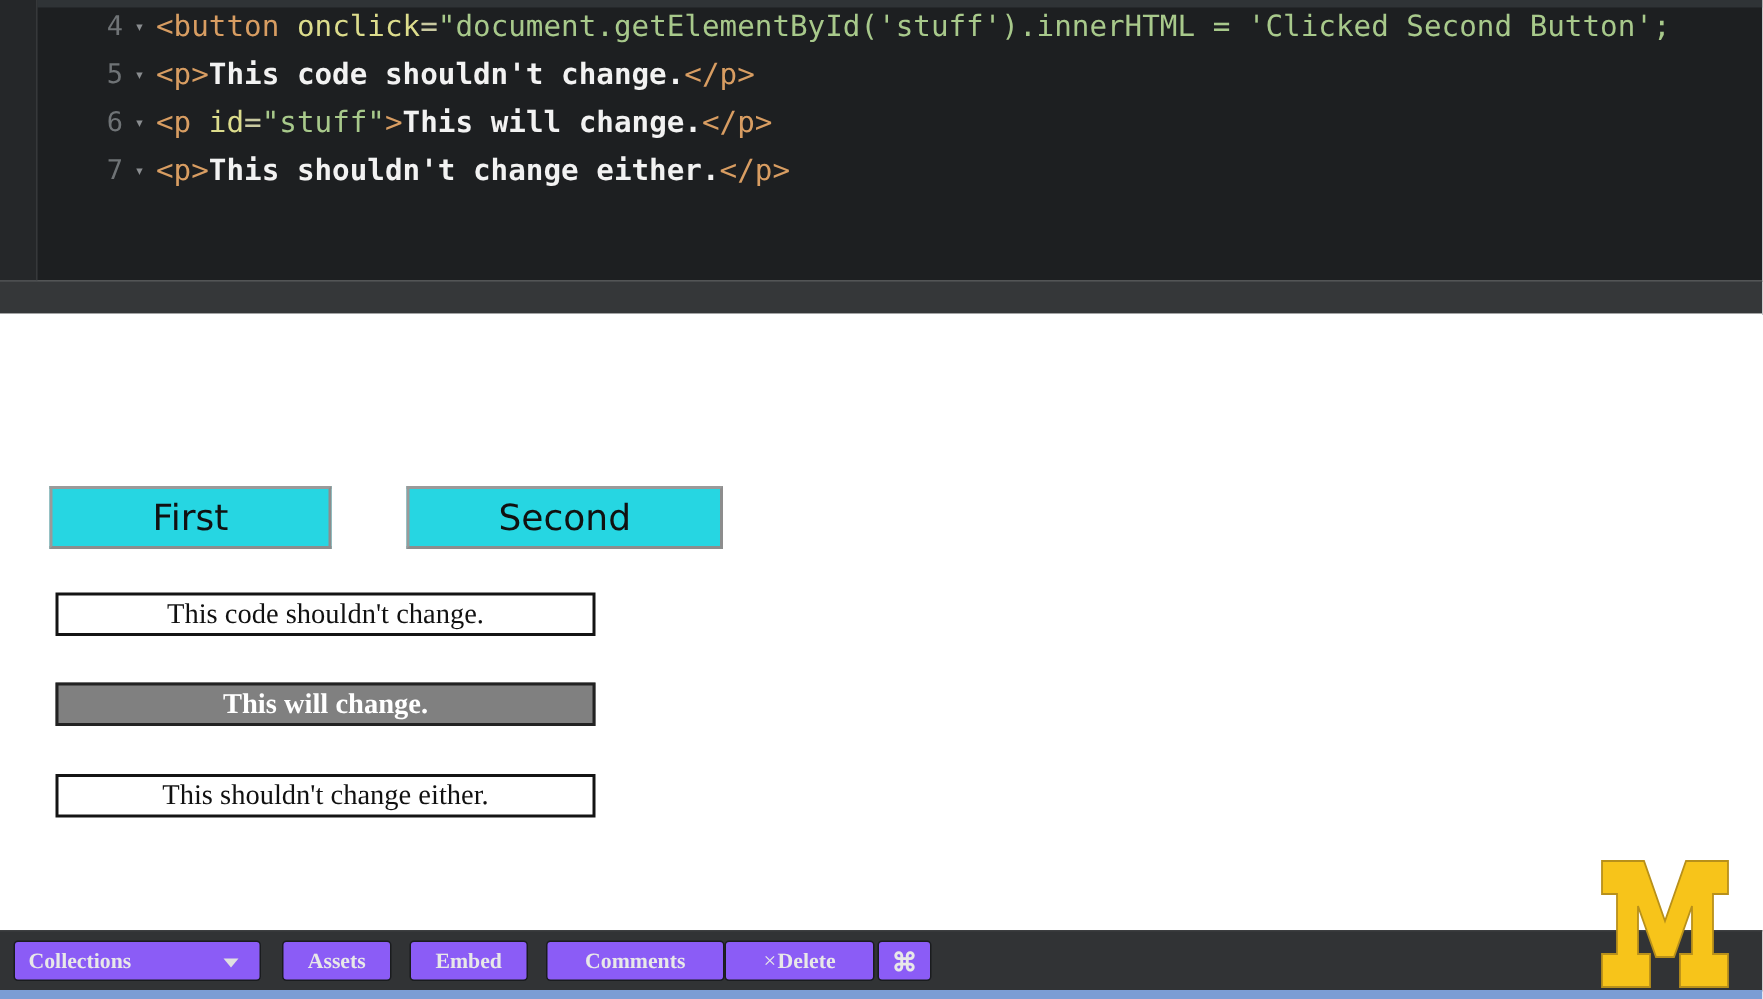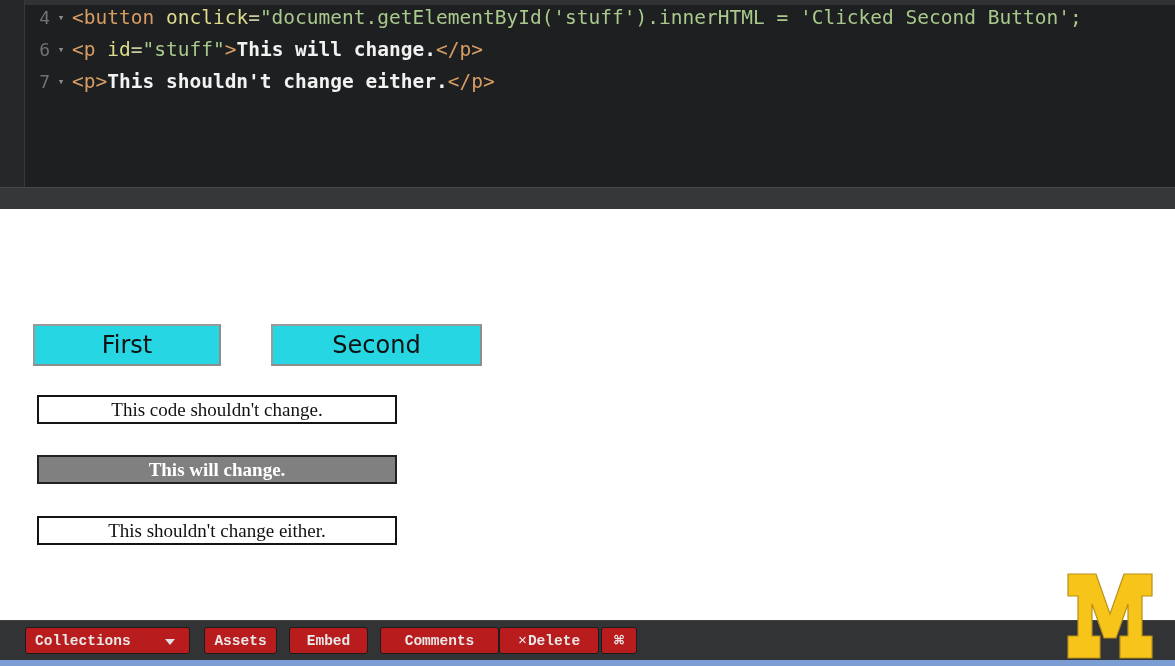--- a/index.html
+++ b/index.html
@@ -45,20 +45,21 @@
     width: 1149px;
     font-family: "DejaVu Sans Mono", "Liberation Mono", monospace;
     font-size: 19.5px;
     line-height: 32px;
     white-space: nowrap;
   }
   .code-line {
     height: 32px;
     white-space: nowrap;
     overflow: hidden;
+    margin-left: 32px;
   }
   .ln {
     display: inline-block;
     width: 24px;
     text-align: right;
     color: #6f7376;
     font-size: 18px;
     vertical-align: top;
   }
   .fold {
@@ -163,32 +164,31 @@
     left: 0; top: 620px;
     width: 1175px;
     height: 40px;
     background: #313335;
     border-top: 1px solid #3d3f41;
   }
   .tb-btn {
     position: absolute;
     top: 6px;
     height: 27px;
-    background: #b91c1c;
+    background: #8b5cf6;
     border: 1px solid #1a1c1e;
     border-radius: 3px;
     color: #e8e8e8;
-    font-family: Liberation Mono, monospace;
+    font-family: Liberation Serif, serif;
     font-size: 14.5px;
     font-weight: bold;
     line-height: 27px;
     text-align: center;
     box-sizing: border-box;
     white-space: nowrap;
-    margin-left: 16px;
   }
   #tb-collections {
     left: 9px;
     width: 165px;
     text-align: left;
     padding-left: 9px;
   }
   #tb-collections-caret {
     position: absolute;
     right: 14px;
@@ -218,20 +218,21 @@
   }
 </style>
 </head>
 <body>
 
 <div id="editor-pane">
   <div id="editor-topline"></div>
   <div id="editor-gutter-strip"></div>
   <div id="code-lines">
       <div class="code-line"><span class="ln">4</span><span class="fold">▾</span><span class="tok-tag">&lt;button</span><span class="tok-text"> </span><span class="tok-attr">onclick</span><span class="tok-op">=</span><span class="tok-str">"document.getElementById('stuff').innerHTML = 'Clicked Second Button';</span></div>
+      <div class="code-line"><span class="ln">5</span><span class="fold">▾</span><span class="tok-tag">&lt;p&gt;</span><span class="tok-text">This code shouldn't change.</span><span class="tok-tag">&lt;/p&gt;</span></div>
       <div class="code-line"><span class="ln">6</span><span class="fold">▾</span><span class="tok-tag">&lt;p</span><span class="tok-text"> </span><span class="tok-attr">id</span><span class="tok-op">=</span><span class="tok-str">"stuff"</span><span class="tok-tag">&gt;</span><span class="tok-text">This will change.</span><span class="tok-tag">&lt;/p&gt;</span></div>
       <div class="code-line"><span class="ln">7</span><span class="fold">▾</span><span class="tok-tag">&lt;p&gt;</span><span class="tok-text">This shouldn't change either.</span><span class="tok-tag">&lt;/p&gt;</span></div>
     </div>
 </div>
 
 <div id="pane-divider"></div>
 
 <div id="preview-pane">
 
   <button id="btn-first" class="dom-button">First</button>

